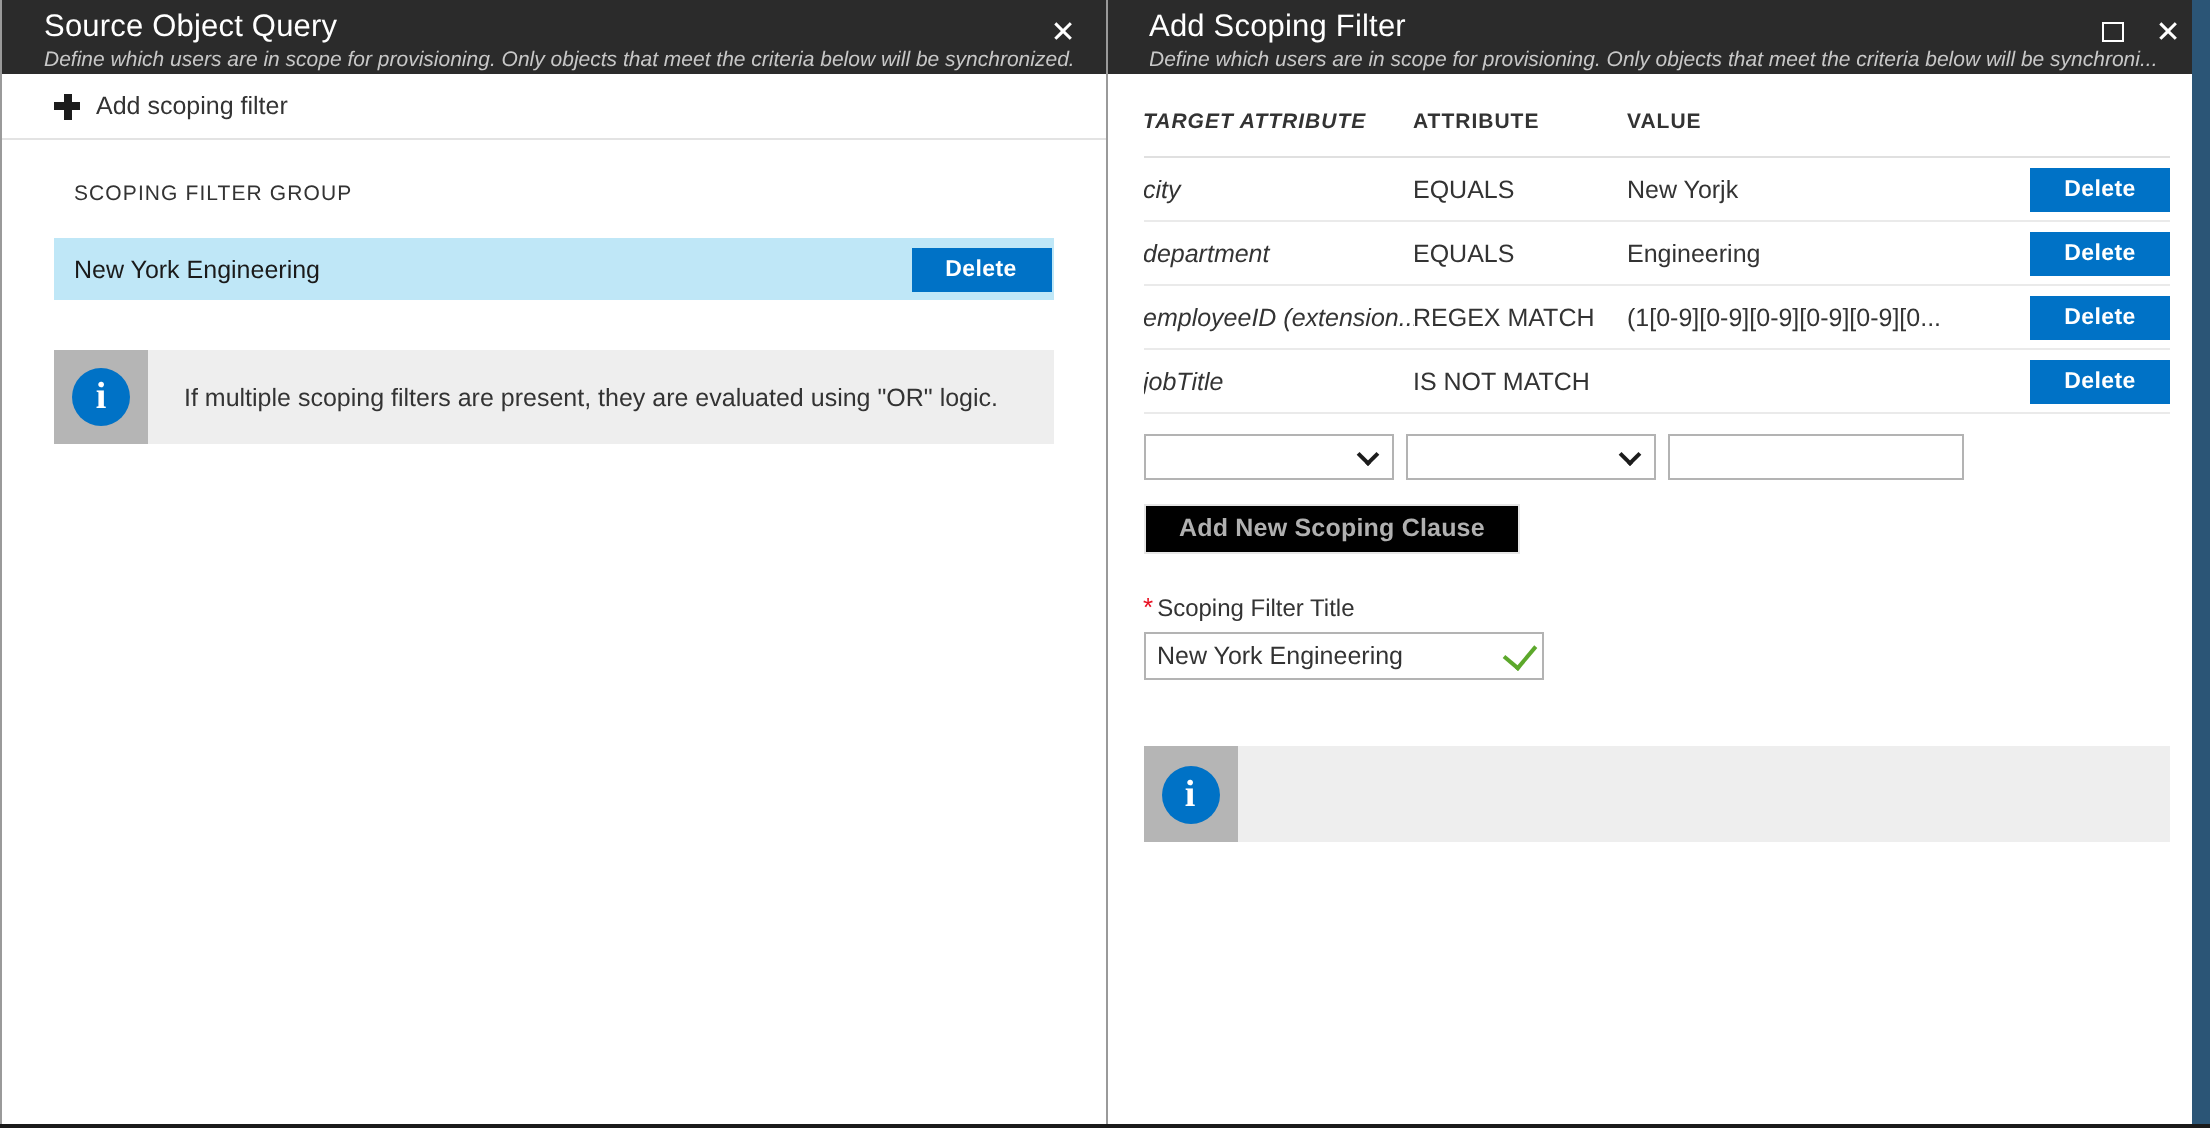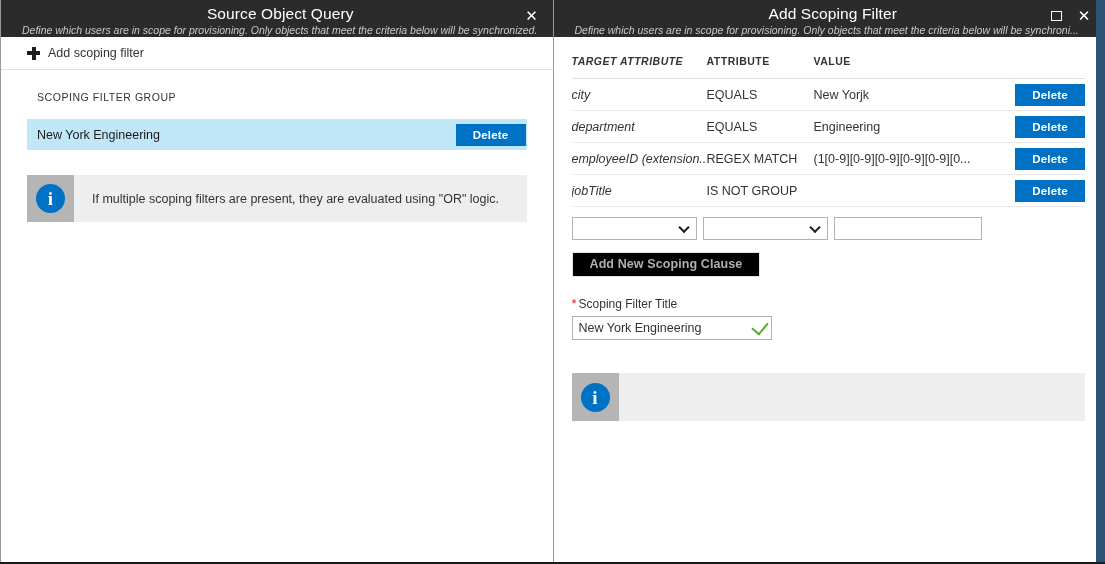--- a/index.html
+++ b/index.html
@@ -37,21 +37,20 @@
     height: 37px;
     flex: 0 0 37px;
     padding: 5px 14px 0 21px;
   }
   .blade-title {
     font-size: 15.5px;
     font-weight: 400;
     line-height: 17px;
     letter-spacing: .1px;
     color: #ffffff;
-    text-align: center;
   }
   .blade-subtitle {
     font-size: 10.5px;
     line-height: 14px;
     color: #c8c8c8;
     margin-top: 1px;
     white-space: nowrap;
     overflow: hidden;
     font-style: italic;
   }
@@ -436,21 +435,21 @@
             <tr>
               <td class="cell-attr">employeeID (extension...</td>
               <td class="cell-op">REGEX MATCH</td>
               <td class="cell-val">(1[0-9][0-9][0-9][0-9][0-9][0...</td>
               <td class="cell-act">
                 <button class="btn-delete">Delete</button>
               </td>
             </tr>
             <tr>
               <td class="cell-attr">jobTitle</td>
-              <td class="cell-op">IS NOT GROUP</td>
+              <td class="cell-op">IS NOT MATCH</td>
               <td class="cell-val"></td>
               <td class="cell-act">
                 <button class="btn-delete">Delete</button>
               </td>
             </tr>
           </tbody>
         </table>
       </div>
 
       <div class="editor-row">

